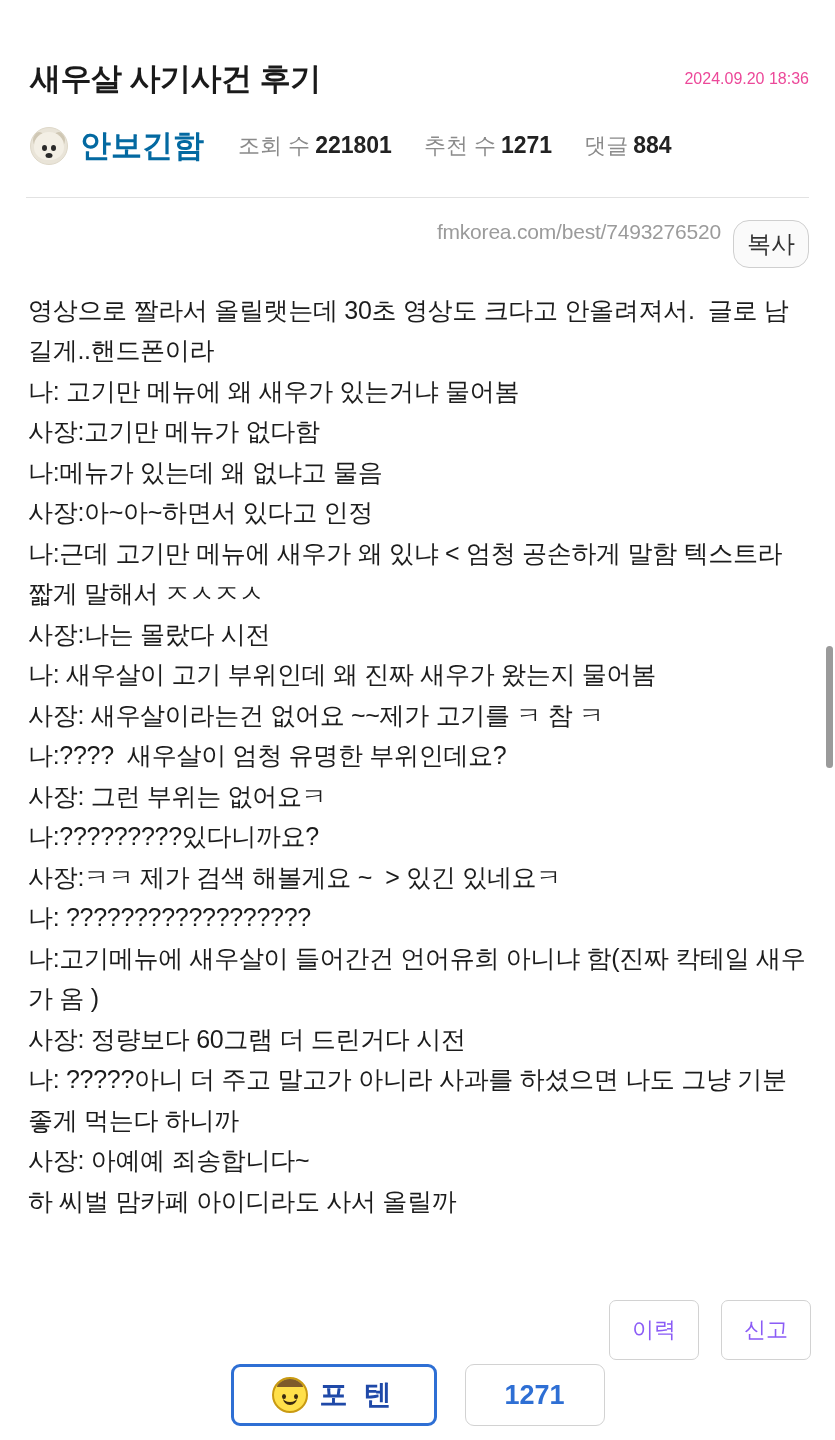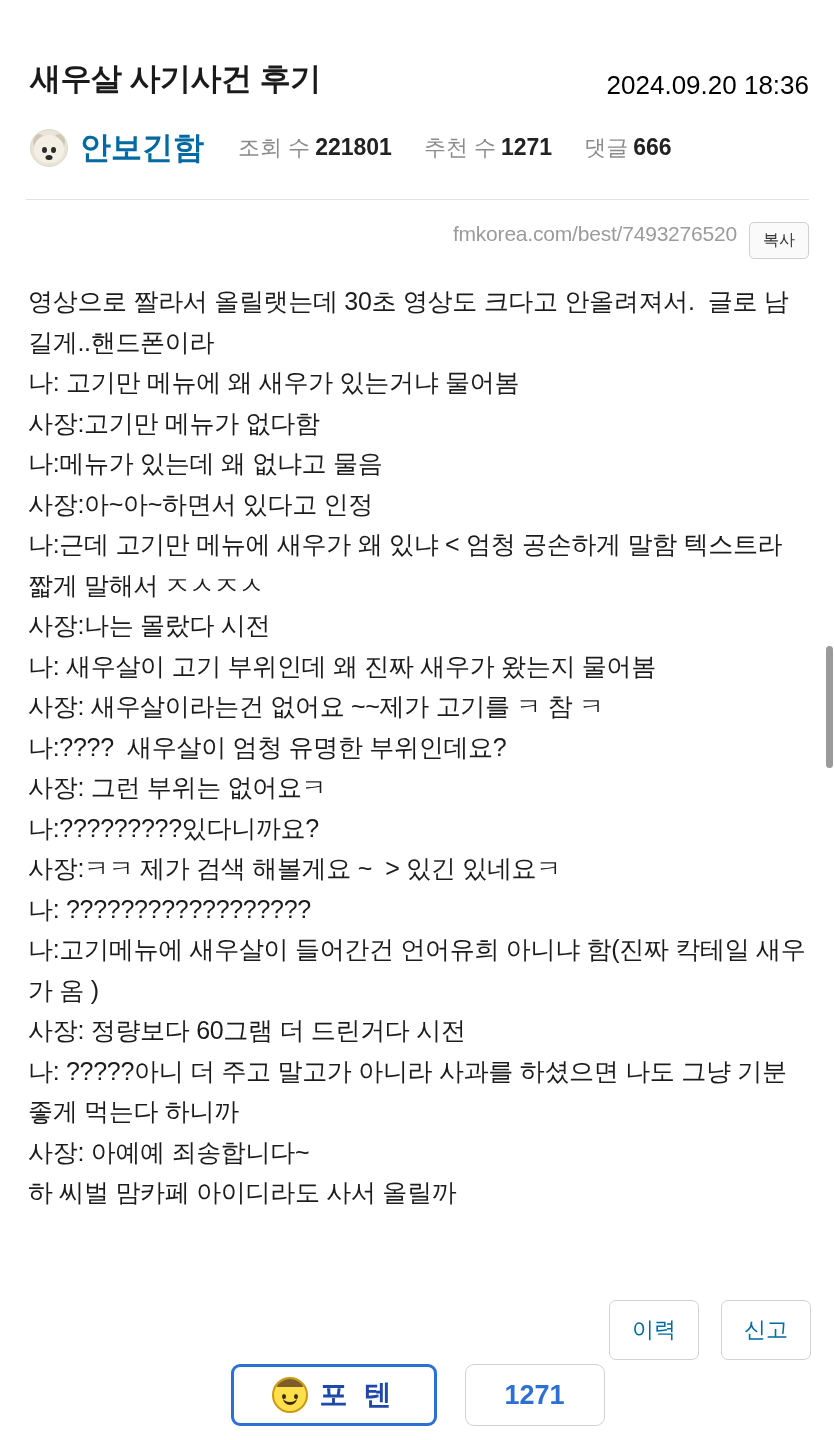--- a/index.html
+++ b/index.html
@@ -36,22 +36,22 @@
   .post-title {
     font-size: 31px;
     font-weight: bold;
     letter-spacing: -0.5px;
     color: #1a1a1a;
     line-height: 1.25;
     margin: 0;
     padding-left: 8px;
   }
   .post-date {
-    font-size: 26px;
-    color: #000000;
+    font-size: 16px;
+    color: #ec4899;
     white-space: nowrap;
     padding-top: 10px;
     padding-right: 4px;
   }
 
   .meta-row {
     display: flex;
     align-items: center;
     margin-top: 26px;
     padding-left: 8px;
@@ -142,23 +142,23 @@
     padding-right: 4px;
     gap: 12px;
   }
   .url-text {
     font-size: 21px;
     color: #9b9b9b;
     letter-spacing: -0.2px;
   }
   .copy-btn {
     border: 1px solid #cfcfcf;
-    border-radius: 5px;
+    border-radius: 16px;
     background: #fafafa;
-    font-size: 16px;
+    font-size: 24px;
     color: #333;
     padding: 7px 13px;
     font-family: inherit;
     cursor: pointer;
   }
 
   
   .post-body {
     margin-top: 22px;
     padding: 0 6px;
@@ -183,21 +183,21 @@
     justify-content: flex-end;
     align-items: center;
     gap: 22px;
     padding-right: 24px;
   }
   .action-btn {
     border: 1px solid #d2d2d2;
     border-radius: 7px;
     background: #ffffff;
     font-size: 22px;
-    color: #0369a1;
+    color: #8b5cf6;
     padding: 14px 22px;
     font-family: inherit;
     cursor: pointer;
     white-space: nowrap;
   }
 
   
   .vote-row {
     position: absolute;
     left: 0;
@@ -322,21 +322,21 @@
       </div>
       <div class="author-name">안보긴함</div>
 
       <div class="meta-item">
         <span>조회 수</span><span class="num">221801</span>
       </div>
       <div class="meta-item">
         <span>추천 수</span><span class="num">1271</span>
       </div>
       <div class="meta-item">
-        <span>댓글</span><span class="num">666</span>
+        <span>댓글</span><span class="num">884</span>
       </div>
     </div>
 
     <div class="divider"></div>
   </div>
 
   <div class="url-row">
     <span class="url-text">fmkorea.com/best/7493276520</span>
     <button class="copy-btn">복사</button>
   </div>

